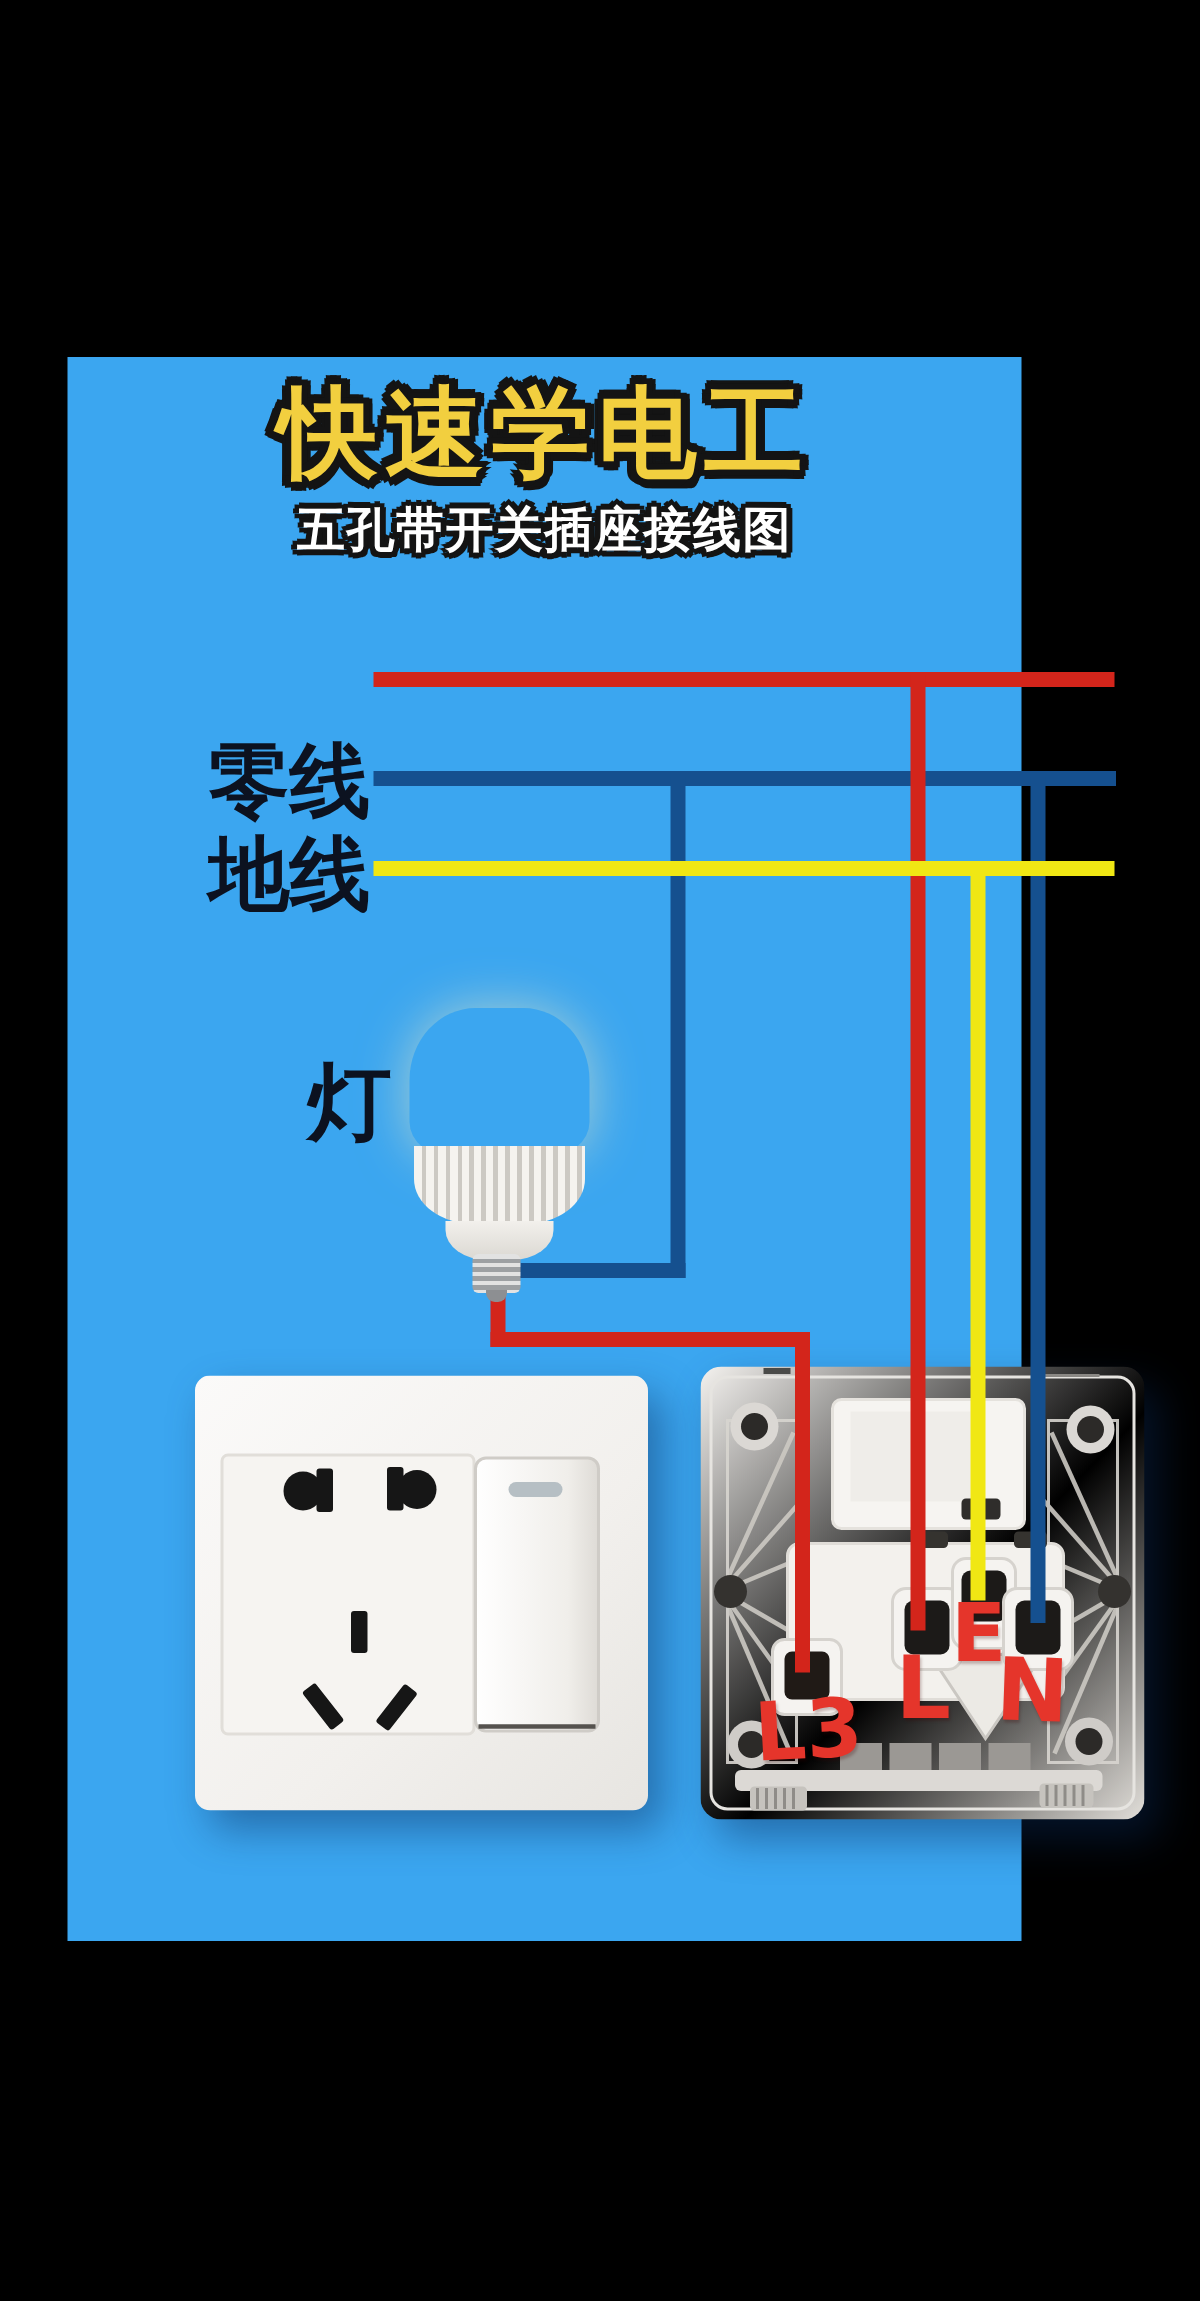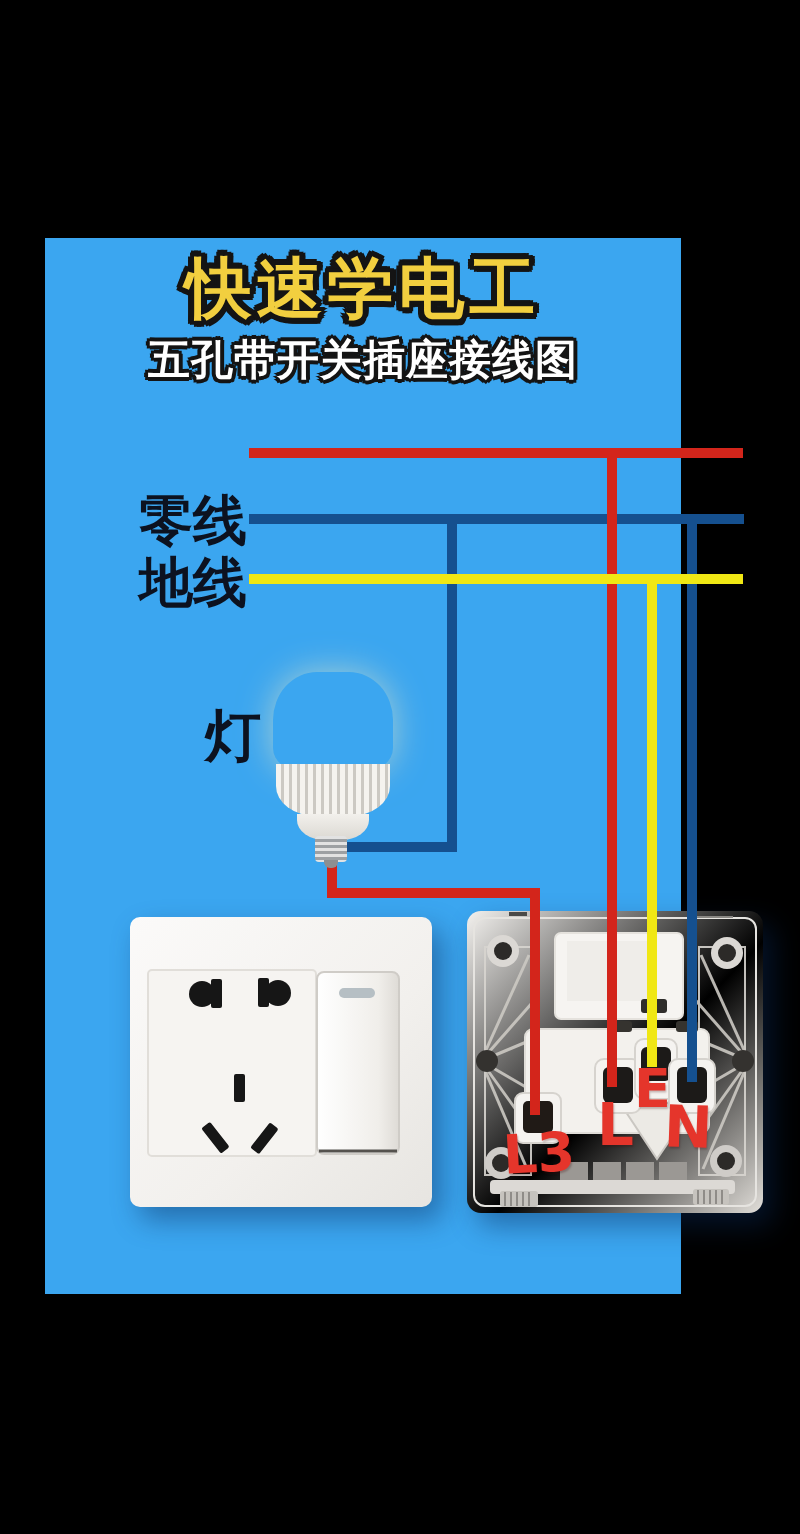--- a/index.html
+++ b/index.html
@@ -7,21 +7,21 @@
           font-family:"DejaVu Sans","Liberation Sans",sans-serif;}
   #stage{position:absolute;left:0;top:238px;width:636px;height:1056px;background:var(--background,#3ba6f0);margin-left:45px;}
   .abs{position:absolute;}
 
   
   .title{left:0;right:0;top:6px;text-align:center;font-size:66px;font-weight:900;letter-spacing:5px;
     color:var(--title,#f2cf3f);z-index:7;
     text-shadow:-4px -4px 0 #141414,4px -4px 0 #141414,-4px 4px 0 #141414,4px 4px 0 #141414,
       -6px 0 0 #141414,6px 0 0 #141414,0 -6px 0 #141414,0 6px 0 #141414,
       -3px -6px 0 #141414,3px 6px 0 #141414,-6px 3px 0 #141414,6px -3px 0 #141414;}
-  .subtitle{left:0;right:0;top:94px;text-align:center;font-size:42px;font-weight:900;letter-spacing:1px;
+  .subtitle{left:0;right:0;top:94px;text-align:center;font-size:32px;font-weight:900;letter-spacing:1px;
     color:var(--subtitle,#fff);z-index:7;
     text-shadow:-3px -3px 0 #141414,3px -3px 0 #141414,-3px 3px 0 #141414,3px 3px 0 #141414,
       -4px 0 0 #141414,4px 0 0 #141414,0 -4px 0 #141414,0 4px 0 #141414;}
 
   
   .wire-label{font-size:54px;font-weight:600;color:var(--label-text,#0c1220);z-index:7;line-height:1;}
   .lbl-live{left:96px;top:192px;}
   .lbl-neutral{left:94px;top:256px;}
   .lbl-ground{left:94px;top:318px;}
   .lbl-lamp{left:160px;top:470px;font-size:56px;}

